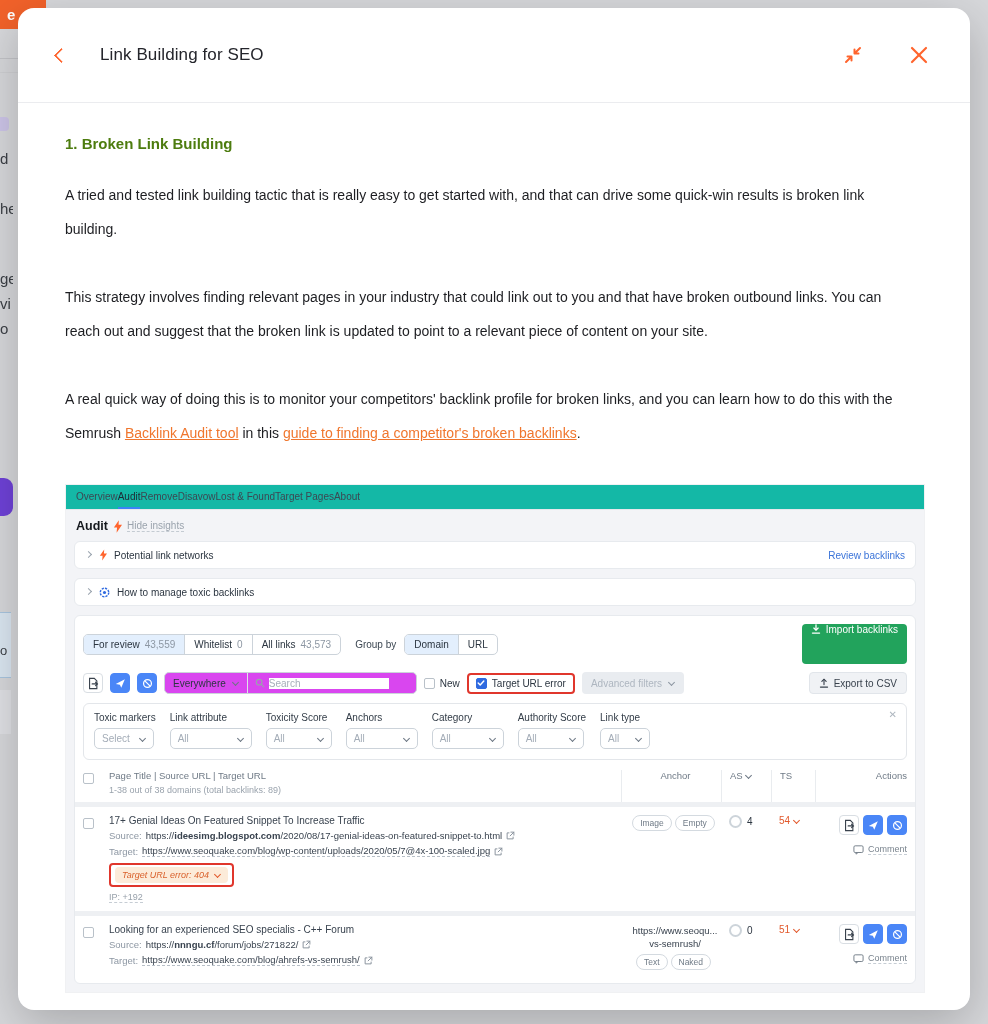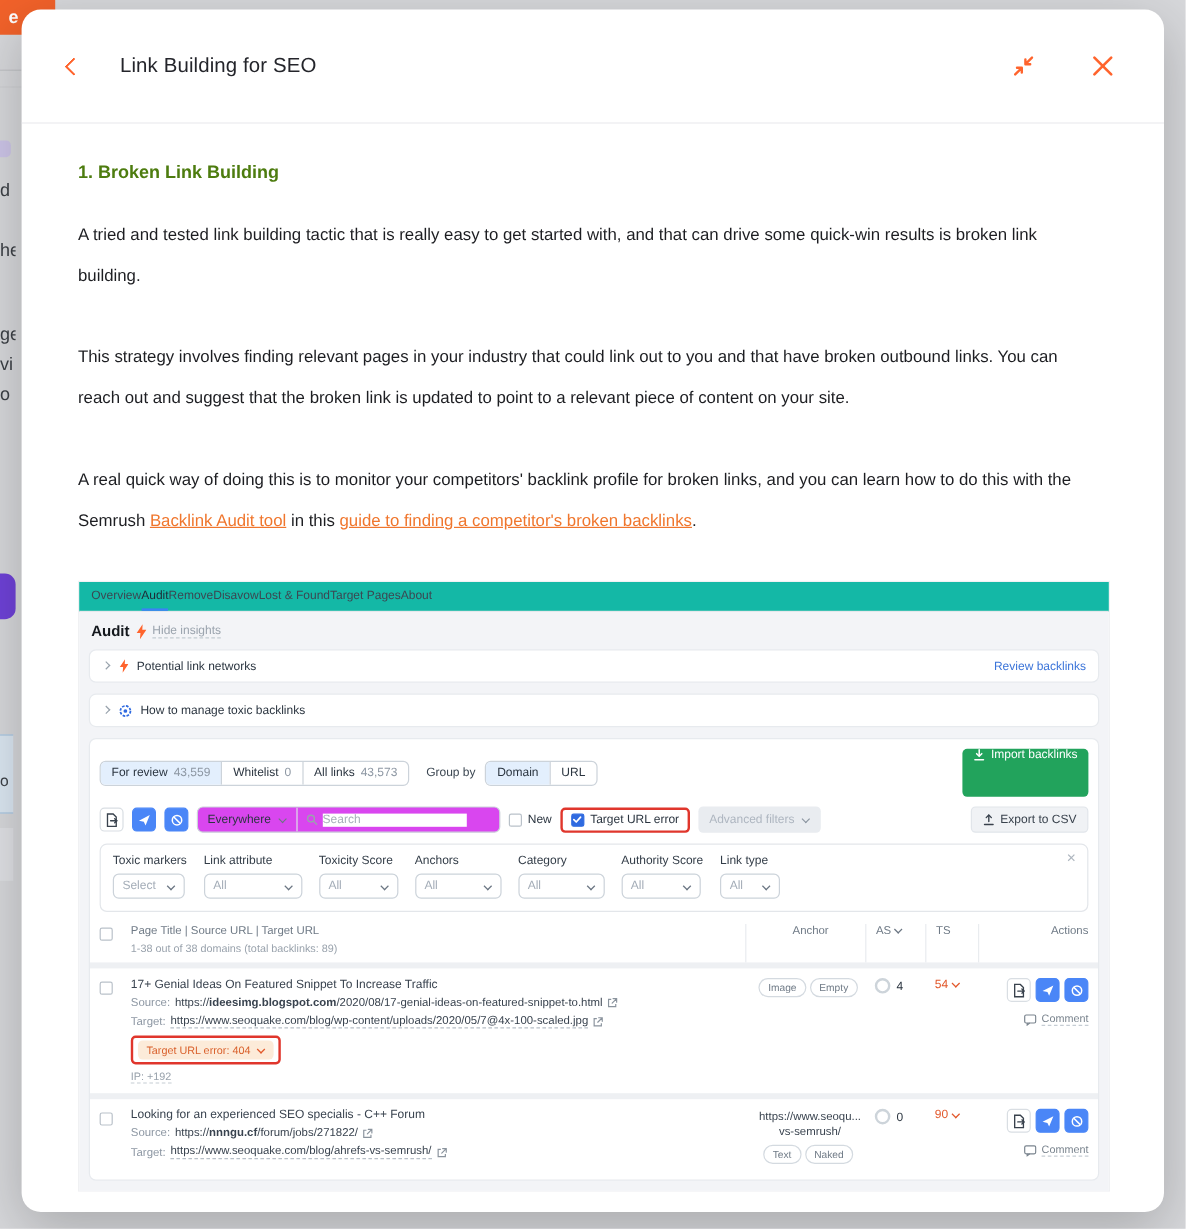--- a/index.html
+++ b/index.html
@@ -90,21 +90,21 @@
   .th { color:#6f7a86; font-size:9.5px; }
   .th-main { color:#6f7a86; font-size:9.5px; }
   .th-sub { color:#9aa3ad; font-size:9px; margin-top:4px; }
   .s-band { height:5px; background:#eef0f3; margin:0 -8px; }
 
   .s-trow { display:flex; padding:8px 0 9px 0; }
   .r-title { color:#39434f; margin-bottom:4px; }
   .r-line { color:#39434f; font-size:9.5px; margin-bottom:4px; display:flex; align-items:center; gap:4px; white-space:nowrap; }
   .r-line .lab { color:#8d97a3; }
   .r-dashed { border-bottom:1px dashed #b8c0c8; }
-  .r-badge-wrap { display:inline-block; border:2px solid #e0362c; border-radius:4px; padding:2px 4px; margin:2px 0 3px 0; }
+  .r-badge-wrap { display:inline-block; border:2px solid #e0362c; border-radius:4px; padding:2px 4px; margin:2px 0 3px 0;font-style:italic; }
   .r-badge { background:#fcebd9; color:#d9602b; border-radius:4px; padding:3px 7px; display:inline-flex; align-items:center; gap:5px; font-size:9px; }
   .r-meta { font-size:9px; color:#98a1ab; margin-top:2px; }
   .r-meta span { border-bottom:1px dashed #c6cdd4; margin-right:12px; cursor:pointer; }
   .pill { display:inline-block; border:1px solid #d4dae0; border-radius:8px; padding:2px 7px; color:#6f7a86; font-size:8.5px; margin:0 3px 4px 0; }
   .anchor-txt { font-size:9.5px; color:#39434f; line-height:13px; margin-bottom:4px; word-break:break-all; }
   .ring { display:inline-block; width:13px; height:13px; border:2.5px solid #cdd4da; border-radius:50%; vertical-align:-3px; margin-right:5px; }
   .ts-val { color:#e2582b; }
   .act-row { display:flex; gap:4px; justify-content:flex-end; }
   .act-comment { display:flex; gap:4px; justify-content:flex-end; align-items:center; margin-top:9px; color:#7a848e; font-size:9px; }
   .act-comment span { border-bottom:1px dashed #c6cdd4; cursor:pointer; }
@@ -460,21 +460,21 @@
                     </g>
                   </svg>
               </div>
 
             </div>
             <div class="col-anchor">
               <div class="anchor-txt"><span>https://www.seoqu...</span><br><span>vs-semrush/</span></div>
               <span class="pill">Text</span><span class="pill">Naked</span>
             </div>
             <div class="col-as"><span class="ring"></span><span>0</span></div>
-            <div class="col-ts"><span class="ts-val">90</span> <i class="chev orange"></i></div>
+            <div class="col-ts"><span class="ts-val">51</span> <i class="chev orange"></i></div>
             <div class="col-actions">
               <div class="act-row">
                 <button class="s-iconbtn">
                     <svg width="12" height="13" viewBox="0 0 14 15">
                       <g fill="none" stroke="#39424d" stroke-width="1.3">
                         <path d="M3 1.5 H8.5 L11.5 4.5 V13.5 H3 Z"></path>
                         <path d="M6 8 H12 M10 6 L12.2 8 L10 10" stroke-linecap="round"></path>
                       </g>
                     </svg>
                   </button>

